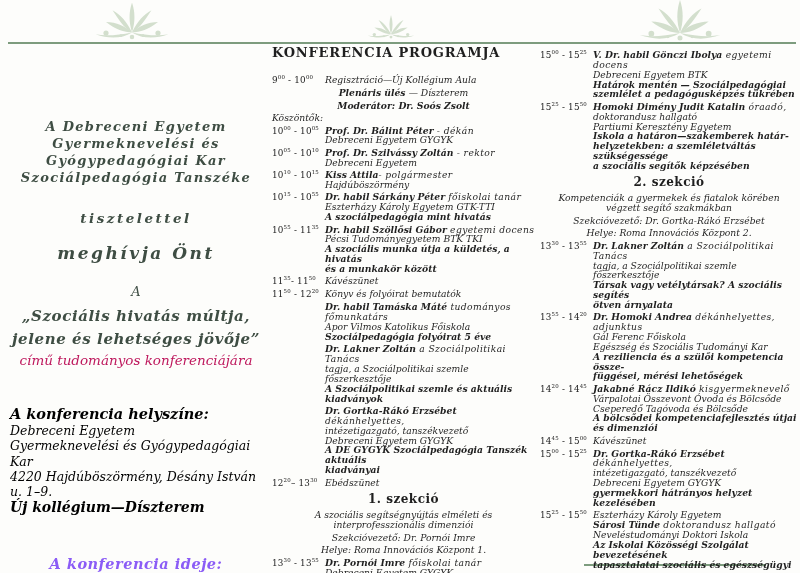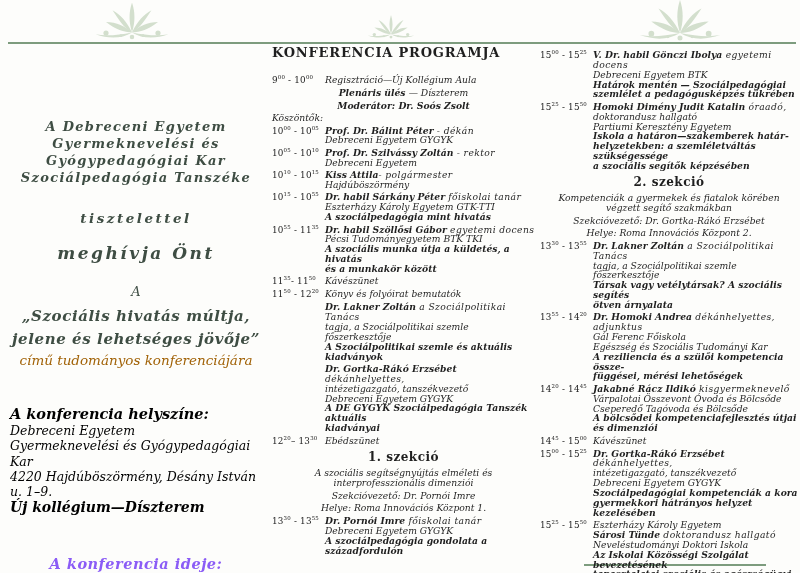--- a/index.html
+++ b/index.html
@@ -18,21 +18,21 @@
   .orn-center{left:366px;top:13px;width:50px;height:29px;}
   .orn-right{left:634px;top:0px;width:92px;height:43px;}
   
   .col-left{position:absolute;left:10px;top:118px;width:252px;text-align:center;color:#3e4d43;}
   .pre{white-space:pre-line;}
   .org{font-weight:bold;font-style:italic;font-size:13px;line-height:1.32;letter-spacing:1.3px;}
   .respect{font-weight:bold;font-style:italic;font-size:13.5px;letter-spacing:2.5px;margin-top:23px;}
   .invites{font-weight:bold;font-style:italic;font-size:17px;letter-spacing:2.5px;margin-top:17px;}
   .article{font-style:italic;font-size:13px;margin-top:21px;}
   .conf-title{font-weight:bold;font-style:italic;font-size:15px;line-height:1.55;margin-top:6px;letter-spacing:.6px;}
-  .conf-sub{font-style:italic;font-size:13.5px;color:#a16207;margin-top:1px;}
+  .conf-sub{font-style:italic;font-size:13.5px;color:#be185d;margin-top:1px;}
   .venue{margin-top:37px;text-align:left;color:#000000;}
   .venue-label{font-weight:bold;font-style:italic;font-size:14.5px;}
   .venue-lines{font-style:italic;font-size:12.5px;line-height:1.22;margin-top:1px;}
   .venue-room{font-weight:bold;font-style:italic;font-size:14px;}
   .when{margin-top:40px;color:#8b5cf6;}
   .date-label{font-weight:bold;font-style:italic;font-size:14.5px;letter-spacing:.5px;}
   
   .prog{font-size:9.2px;line-height:1.07;color:#1f1f1f;}
   .col-mid{position:absolute;left:272px;top:42px;width:263px;}
   .col-right{position:absolute;left:540px;top:50px;width:258px;}
@@ -180,20 +180,28 @@
       </div>
       <div class="prog-item">
         <span class="time">11<sup>50</sup> - 12<sup>20</sup></span>
         <div class="content">
           <div class="line"><span class="f-plain">Könyv és folyóirat bemutatók</span></div>
         </div>
       </div>
       <div class="prog-item">
         <span class="time"></span>
         <div class="content">
+          <div class="line"><span class="f-name">Dr. habil Tamáska Máté</span><span class="f-role"> tudományos főmunkatárs</span></div>
+          <div class="line"><span class="f-aff">Apor Vilmos Katolikus Főiskola</span></div>
+          <div class="line"><span class="f-title">Szociálpedagógia folyóirat 5 éve</span></div>
+        </div>
+      </div>
+      <div class="prog-item">
+        <span class="time"></span>
+        <div class="content">
           <div class="line"><span class="f-name">Dr. Lakner Zoltán</span><span class="f-role"> a Szociálpolitikai Tanács</span></div>
           <div class="line"><span class="f-aff">tagja, a Szociálpolitikai szemle főszerkesztője</span></div>
           <div class="line"><span class="f-title">A Szociálpolitikai szemle és aktuális kiadványok</span></div>
         </div>
       </div>
       <div class="prog-item">
         <span class="time"></span>
         <div class="content">
           <div class="line"><span class="f-name">Dr. Gortka-Rákó Erzsébet</span><span class="f-role"> dékánhelyettes,</span></div>
           <div class="line"><span class="f-aff">intézetigazgató, tanszékvezető</span></div>
@@ -315,21 +323,20 @@
         <div class="content">
           <div class="line"><span class="f-plain">Kávészünet</span></div>
         </div>
       </div>
       <div class="prog-item">
         <span class="time">15<sup>00</sup> - 15<sup>25</sup></span>
         <div class="content">
           <div class="line"><span class="f-name">Dr. Gortka-Rákó Erzsébet</span><span class="f-role"> dékánhelyettes,</span></div>
           <div class="line"><span class="f-aff">intézetigazgató, tanszékvezető</span></div>
           <div class="line"><span class="f-aff">Debreceni Egyetem GYGYK</span></div>
-          <div class="line"><span class="f-title">Szociálpedagógiai kompetenciák a kora</span></div>
           <div class="line"><span class="f-title">gyermekkori hátrányos helyzet kezelésében</span></div>
         </div>
       </div>
       <div class="prog-item">
         <span class="time">15<sup>25</sup> - 15<sup>50</sup></span>
         <div class="content">
           <div class="line"><span class="f-aff">Eszterházy Károly Egyetem</span></div>
           <div class="line"><span class="f-name">Sárosi Tünde</span><span class="f-role"> doktorandusz hallgató</span></div>
           <div class="line"><span class="f-aff">Neveléstudományi Doktori Iskola</span></div>
           <div class="line"><span class="f-title">Az Iskolai Közösségi Szolgálat bevezetésének</span></div>

